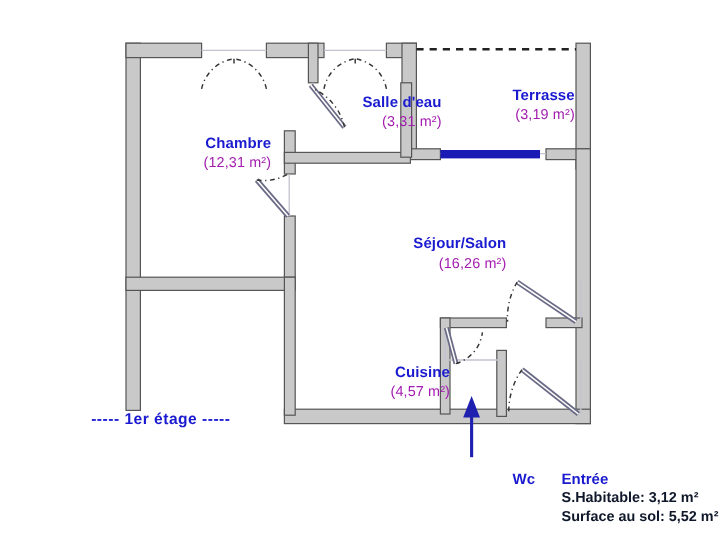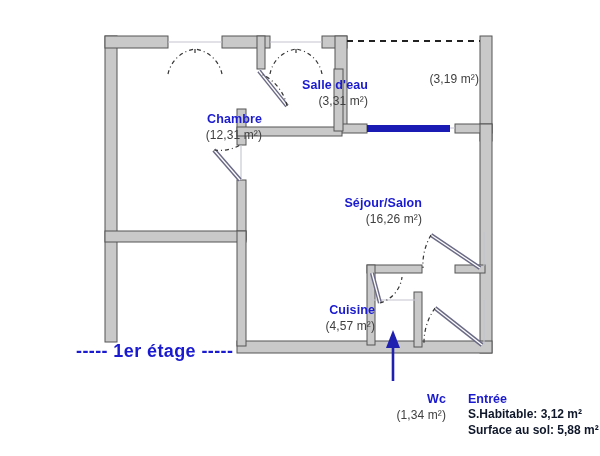--- a/index.html
+++ b/index.html
@@ -42,29 +42,29 @@
   }
   .room-name {
     display: block;
     color: #1a1ad0;
     font-weight: bold;
     font-size: 12.5px;
     letter-spacing: 0.1px;
   }
   .room-area {
     display: block;
-    color: #404040;
+    color: #a21caf;
     font-size: 12px;
     letter-spacing: 0.1px;
   }
   .floor-tag {
     position: absolute;
     color: #1a1ad0;
     font-weight: bold;
-    font-size: 18px;
+    font-size: 13px;
     white-space: nowrap;
     letter-spacing: 0.4px;
   }
   .summary-block {
     position: absolute;
     white-space: nowrap;
     line-height: 1.3;
   }
   .summary-title {
     display: block;
@@ -190,51 +190,51 @@
 
     <g>
       <line x1="393" y1="381" x2="393" y2="345" stroke="#1f1fb0" stroke-width="2.6"></line>
       <polygon points="393,330 386,348 400,348" fill="#1f1fb0"></polygon>
     </g>
 
   </svg>
 
   <div class="label-layer">
 
-    <div class="room-label" style="left:106px; top:112px; width:120px;padding-left:36px;">
+    <div class="room-label" style="left:106px; top:112px; width:120px;">
       <span class="room-name">Chambre</span>
       <span class="room-area">(12,31 m²)</span>
     </div>
 
     <div class="room-label" style="left:248px; top:78px; width:120px;">
       <span class="room-name">Salle d'eau</span>
       <span class="room-area">(3,31 m²)</span>
     </div>
 
     <div class="room-label" style="left:359px; top:72px; width:120px;">
+      <span class="room-name">Terrasse</span>
       <span class="room-area">(3,19 m²)</span>
     </div>
 
     <div class="room-label" style="left:292px; top:196px; width:130px;">
       <span class="room-name">Séjour/Salon</span>
       <span class="room-area">(16,26 m²)</span>
     </div>
 
     <div class="room-label" style="left:247px; top:303px; width:128px;">
       <span class="room-name">Cuisine</span>
       <span class="room-area">(4,57 m²)</span>
     </div>
 
     <div class="room-label" style="left:326px; top:392px; width:120px;">
       <span class="room-name">Wc</span>
-      <span class="room-area">(1,34 m²)</span>
     </div>
 
     <div class="floor-tag" style="left:76px; top:341px;">-----  1er étage  -----</div>
 
     <div class="summary-block" style="left:444px; top:391px;margin-left:24px;">
       <span class="summary-title">Entrée</span>
       <span class="summary-line">S.Habitable: 3,12 m²</span>
-      <span class="summary-line">Surface au sol: 5,88 m²</span>
+      <span class="summary-line">Surface au sol: 5,52 m²</span>
     </div>
 
   </div>
 </div>
 
 </body></html>

